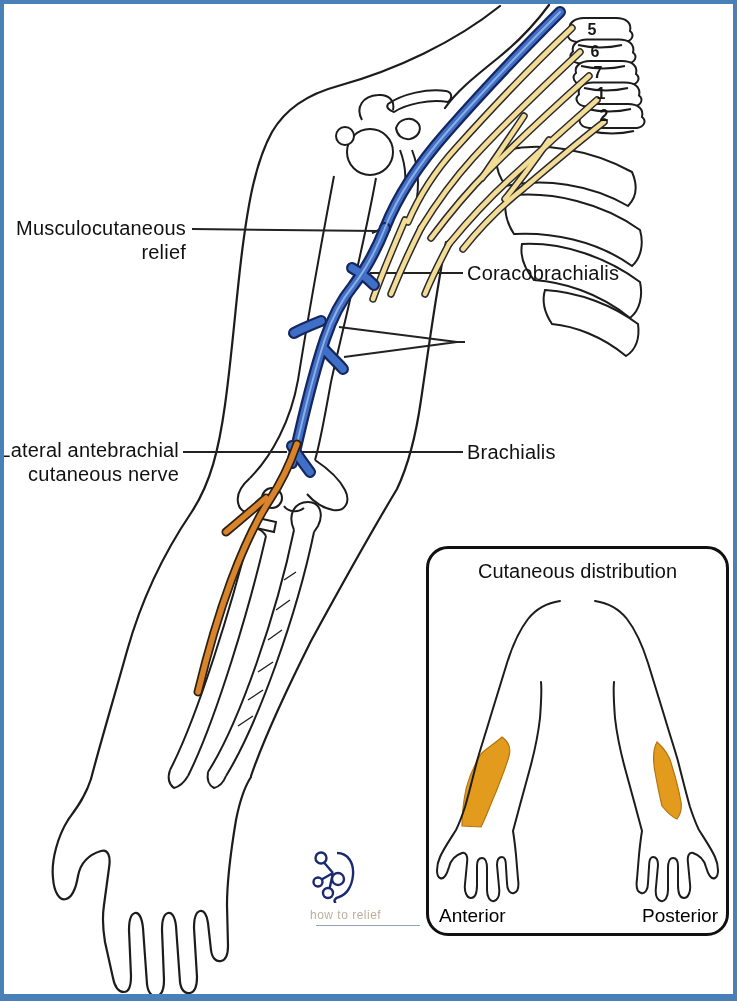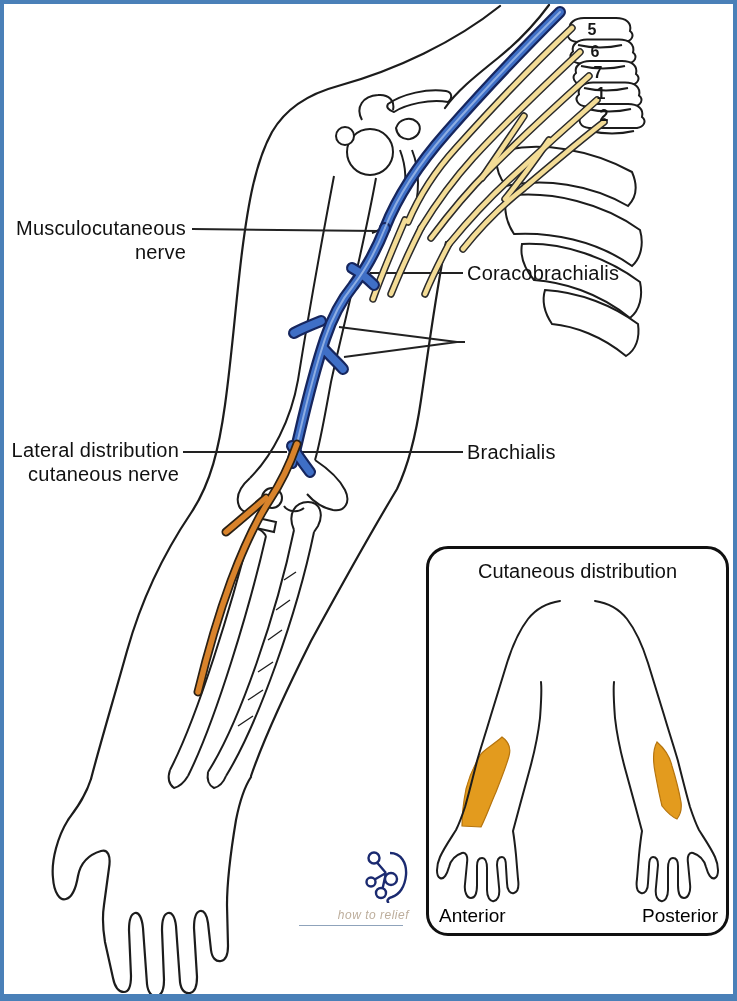--- a/index.html
+++ b/index.html
@@ -42,23 +42,22 @@
     text-align:center; font-size:20px; color:#111;
   }
   .inset-art { position:absolute; left:0; top:0; }
   .inset-corner {
     position:absolute; bottom:6px;
     font-size:19px; color:#000000;
   }
   .inset-corner.left { left:10px; }
   .inset-corner.right { right:8px; }
   .watermark {
-    position:absolute; left:293px; top:849px; width:116px;
-    text-align:right;
-    font-style:italic;
+    position:absolute; left:310px; top:849px; width:116px;
+    text-align:left;
   }
   .wm-text {
     margin-top:1px;
     font-size:12px; color:#bdae9c; letter-spacing:0.5px;
   }
   .wm-line {
     margin:3px auto 0 auto; width:104px; height:1px;
     background:#8fa3bb;
   }
 </style>
@@ -232,25 +231,25 @@
         </g>
         <g stroke="#d9832b" stroke-width="5.5">
           <use href="#noMain"></use>
             <use href="#noStub"></use>
         </g>
       </g>
     </svg>
 
     <div class="lbl r" style="right:551px; top:216px;">
       <div>Musculocutaneous</div>
-      <div>nerve</div>
+      <div>relief</div>
     </div>
     <div class="lbl" style="left:467px; top:261px;">Coracobrachialis</div>
     <div class="lbl r" style="right:558px; top:438px;">
-      <div>Lateral distribution</div>
+      <div>Lateral antebrachial</div>
       <div>cutaneous nerve</div>
     </div>
     <div class="lbl" style="left:467px; top:440px;">Brachialis</div>
 
     <span class="vnum" style="left:592px; top:30px;">5</span>
     <span class="vnum" style="left:595px; top:52px;">6</span>
     <span class="vnum" style="left:598px; top:73px;">7</span>
     <span class="vnum" style="left:601px; top:94px;">1</span>
     <span class="vnum" style="left:604px; top:116px;">2</span>
 

